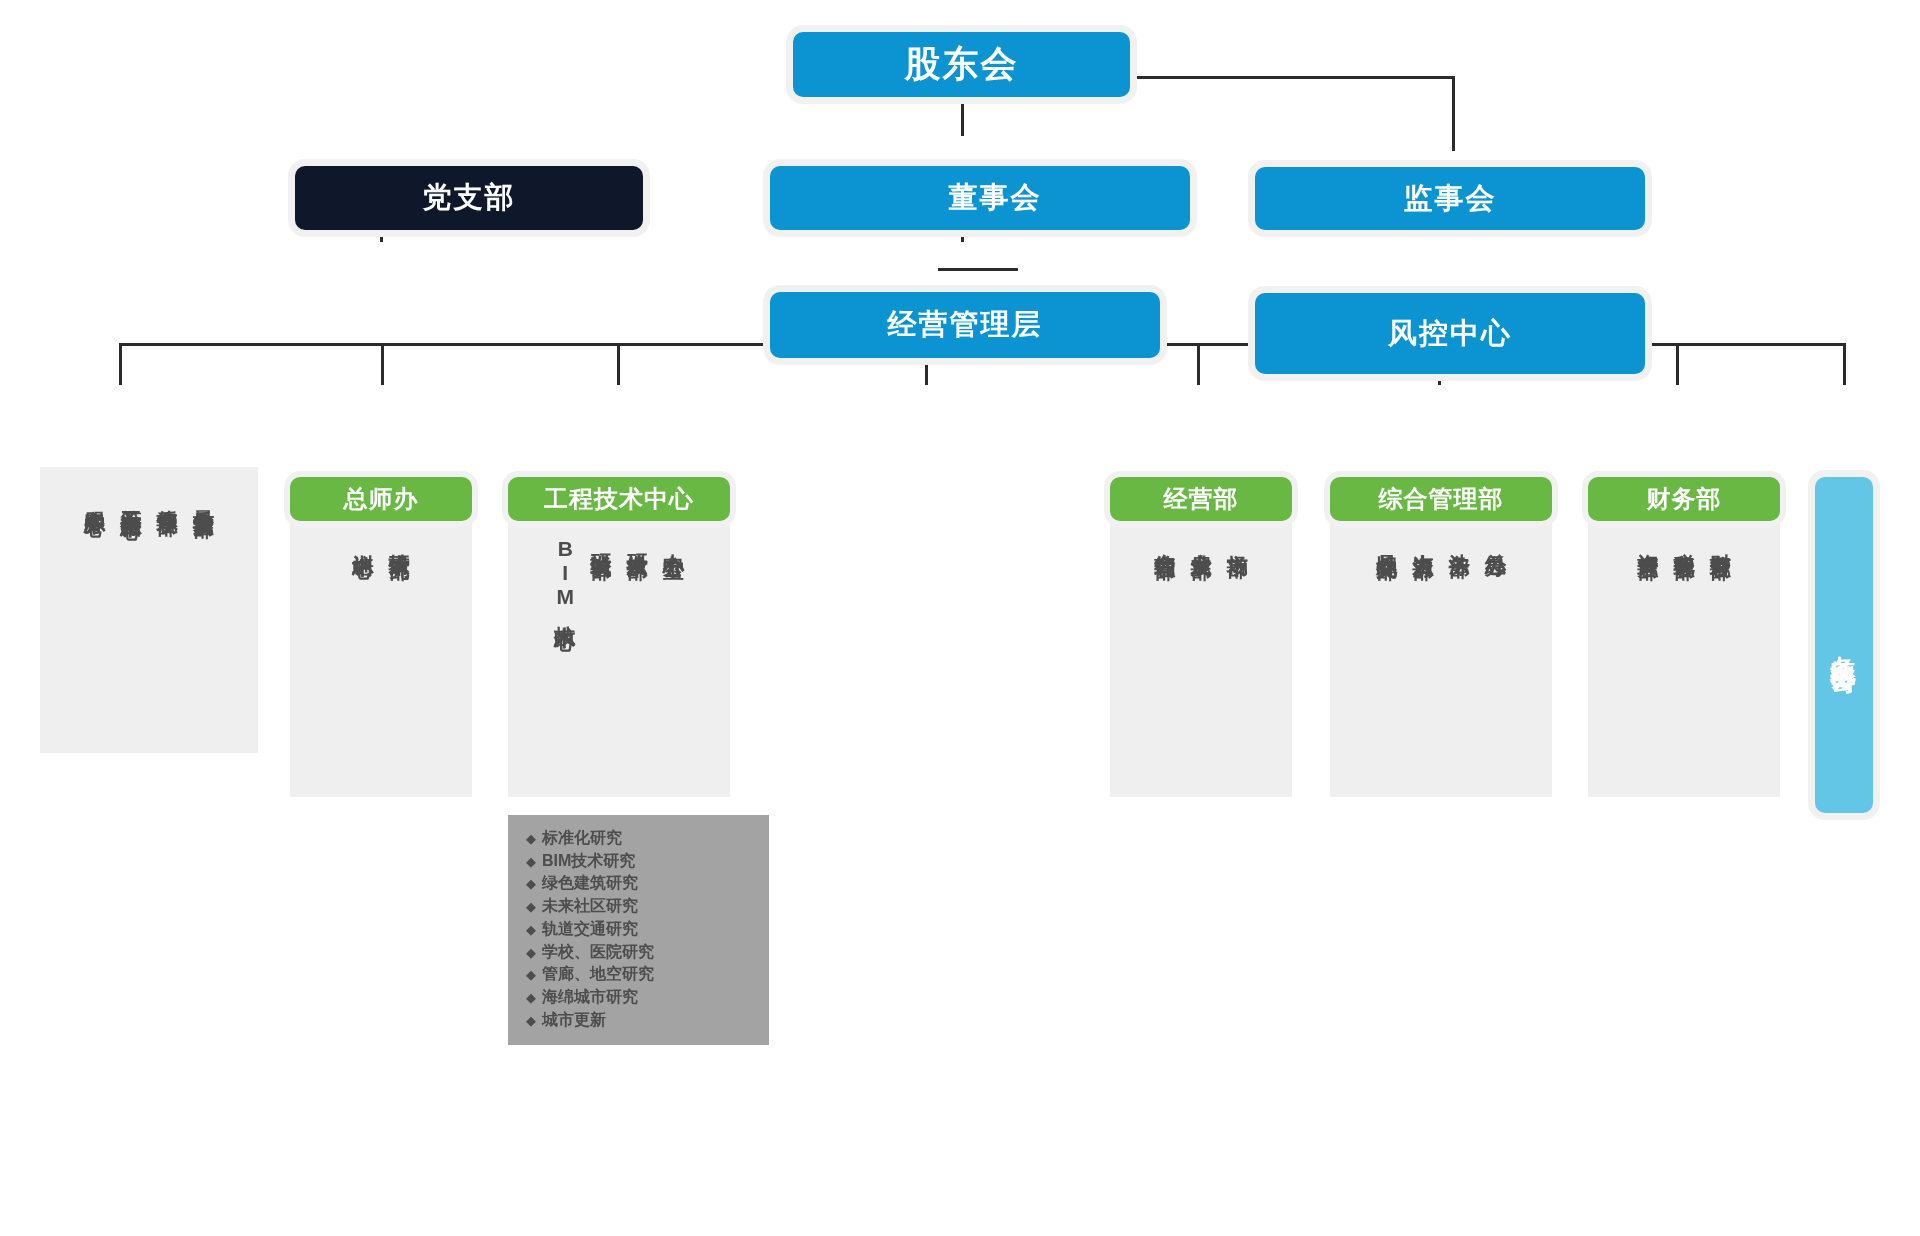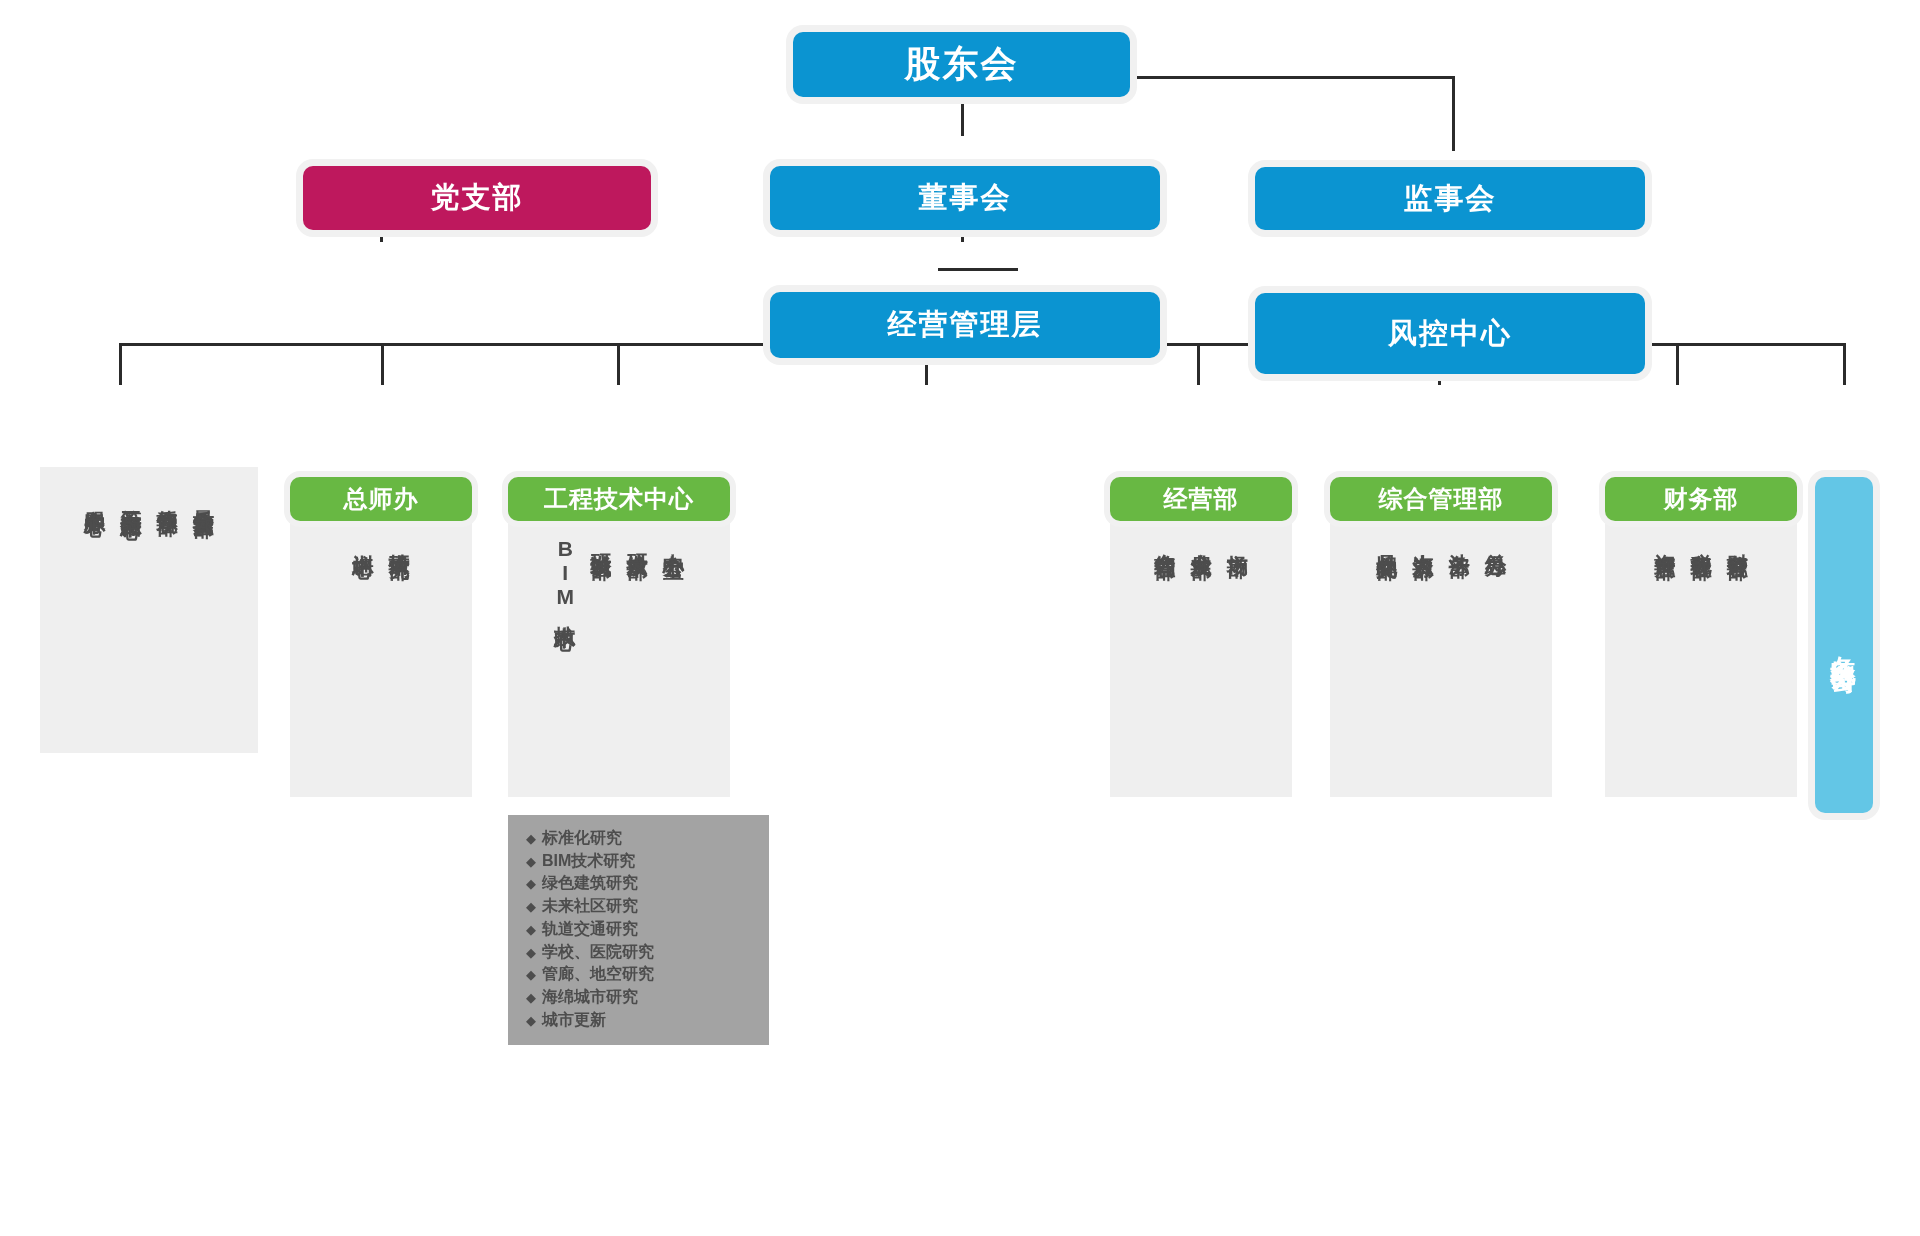--- a/index.html
+++ b/index.html
@@ -19,21 +19,21 @@
     display:flex;align-items:center;justify-content:center;
     color:#ffffff;
     font-weight:bold;
     border-radius:10px;
     box-shadow:0 0 0 7px #f1f1f1;
     letter-spacing:2px;
     text-align:center;
     z-index:5;
   }
   .blue{background:#0b94d1;}
-  .lightblue{background:#be185d;margin-left:8px;}
+  .lightblue{background:#0f172a;}
 
   
   .t1{font-size:36px;}
   .t2{font-size:29px;}
 
   
   .ln{position:absolute;background:#2b2b2b;z-index:1;}
   .lnv{width:3px;}
   .lnh{height:3px;}
 
@@ -134,21 +134,21 @@
   <div class="ln lnv" style="left:925px;top:343px;height:42px;"></div>
   <div class="ln lnv" style="left:1197px;top:343px;height:42px;"></div>
   <div class="ln lnv" style="left:1438px;top:343px;height:42px;"></div>
   <div class="ln lnv" style="left:1676px;top:343px;height:42px;"></div>
   <div class="ln lnv" style="left:1843px;top:343px;height:42px;"></div>
 
   <div class="node blue t1" style="left:793px;top:32px;width:337px;height:65px;">
     <span>股东会</span>
   </div>
 
-  <div class="node blue t2" style="left:770px;top:166px;width:390px;height:64px;">
+  <div class="node blue t2" style="left:770px;top:166px;width:390px;height:64px;padding-left:30px;">
     <span>董事会</span>
   </div>
 
   <div class="node blue t2" style="left:1255px;top:167px;width:390px;height:63px;">
     <span>监事会</span>
   </div>
 
   <div class="node blue t2" style="left:770px;top:292px;width:390px;height:66px;">
     <span>经营管理层</span>
   </div>
@@ -224,21 +224,21 @@
       <span>综合管理部</span>
     </div>
     <div class="dept-body" style="height:260px;">
       <div class="vtext">总经办</div>
       <div class="vtext">法务部</div>
       <div class="vtext">人力资源部</div>
       <div class="vtext">品牌文化部</div>
     </div>
   </div>
 
-  <div class="dept" style="left:1588px;top:477px;width:192px;margin-left:17px;">
+  <div class="dept" style="left:1588px;top:477px;width:192px;">
     <div class="dept-head">
       <span>财务部</span>
     </div>
     <div class="dept-body" style="height:260px;">
       <div class="vtext">财务管理部</div>
       <div class="vtext">税务管理部</div>
       <div class="vtext">资产管理部</div>
     </div>
   </div>
 

